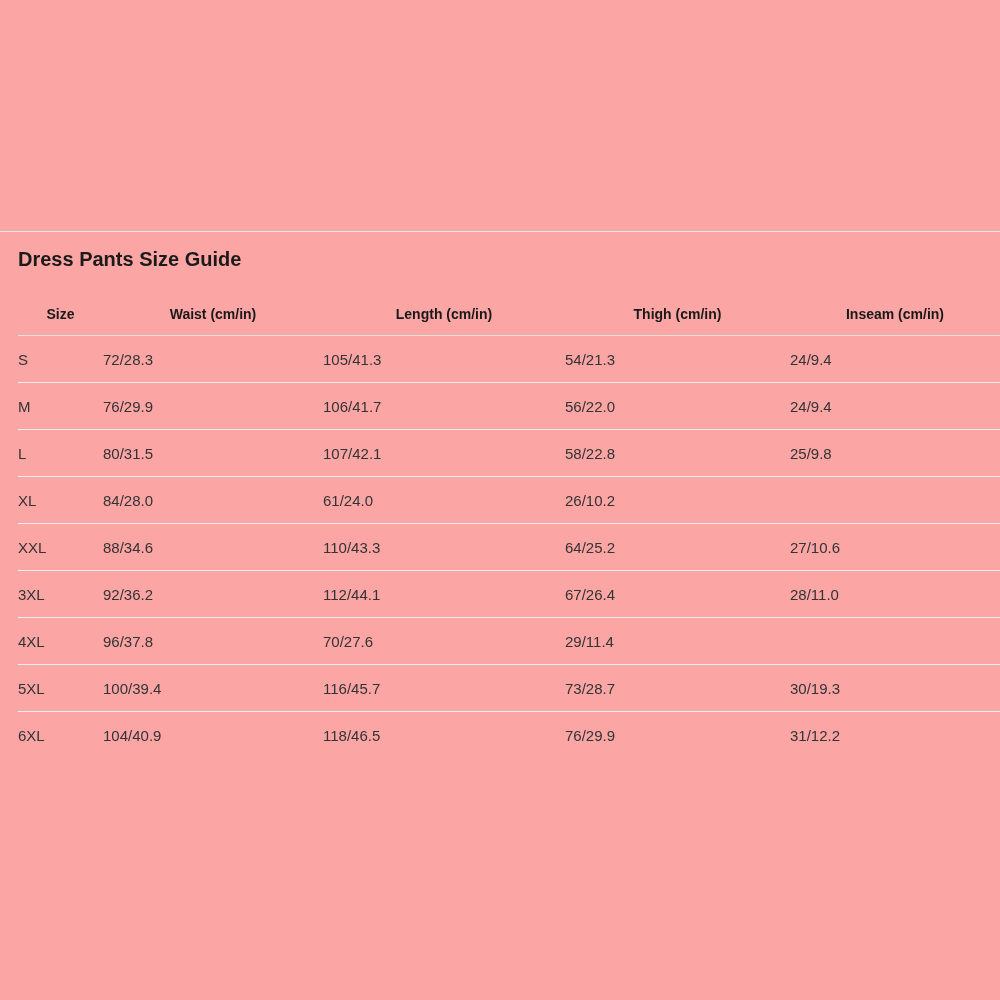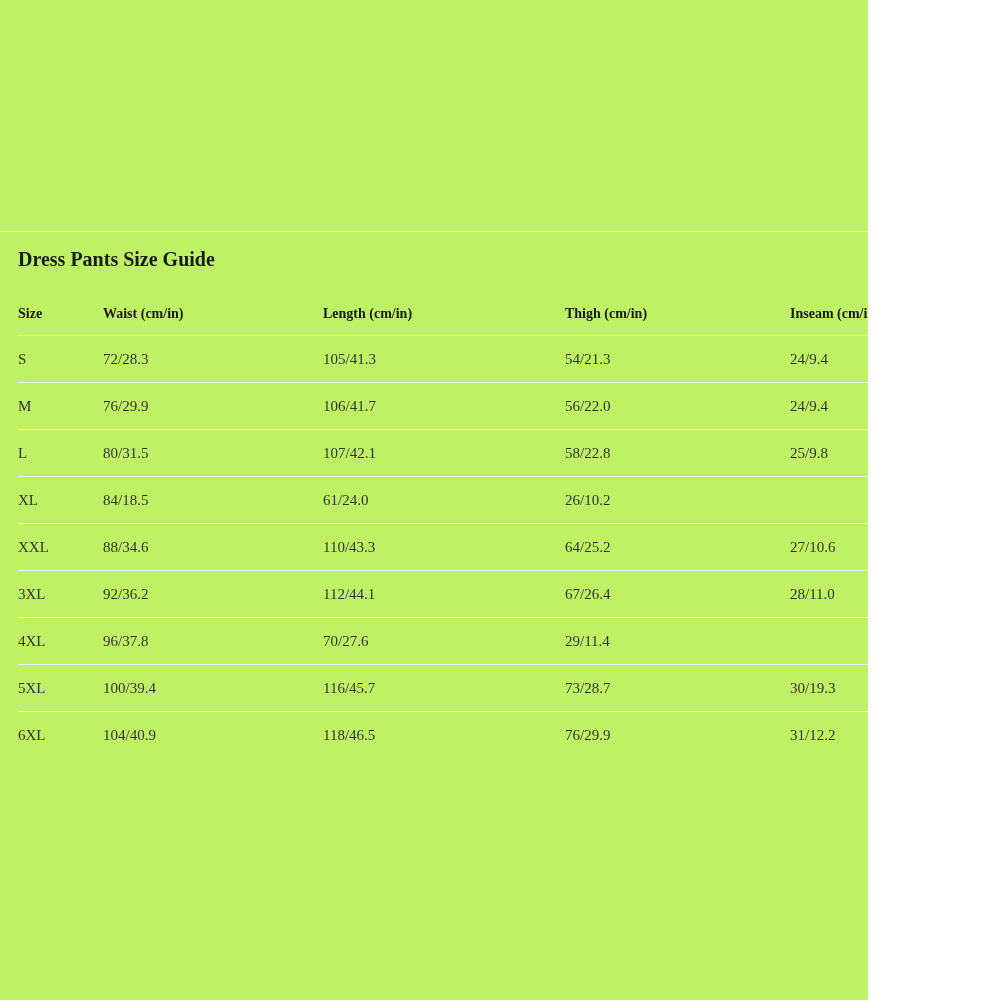--- a/index.html
+++ b/index.html
@@ -5,25 +5,24 @@
   * { margin: 0; padding: 0; box-sizing: border-box; }
   html, body {
     width: 1000px;
     height: 1000px;
     background: #ffffff;
     font-family: "Liberation Sans", "DejaVu Sans", sans-serif;
     -webkit-font-smoothing: antialiased;
   }
   .page {
     position: relative;
-    width: 868px;
+    width: 1000px;
     height: 1000px;
-    background: #bef264;
+    background: #fca5a5;
     overflow: hidden;
-    font-family: Liberation Serif, serif;
   }
   .top-divider {
     position: absolute;
     left: 0;
     top: 231px;
     width: 1000px;
     height: 1px;
     background: #e7e7e7;
   }
   .content {
@@ -49,20 +48,21 @@
     align-items: center;
   }
   .thead-row {
     height: 44px;
     border-bottom: 1px solid #e3e3e3;
   }
   .thead-row .cell {
     font-size: 14px;
     font-weight: 700;
     color: #191919;
+    text-align: center;
   }
   .tbody-row {
     height: 47px;
     border-bottom: 1px solid #ededed;
   }
   .tbody-row:last-child {
     border-bottom: none;
   }
   .tbody-row .cell {
     font-size: 15px;
@@ -106,21 +106,21 @@
           </div>
           <div class="trow tbody-row">
             <div class="cell">L</div>
             <div class="cell">80/31.5</div>
             <div class="cell">107/42.1</div>
             <div class="cell">58/22.8</div>
             <div class="cell">25/9.8</div>
           </div>
           <div class="trow tbody-row">
             <div class="cell">XL</div>
-            <div class="cell">84/18.5</div>
+            <div class="cell">84/28.0</div>
             <div class="cell">61/24.0</div>
             <div class="cell">26/10.2</div>
           </div>
           <div class="trow tbody-row">
             <div class="cell">XXL</div>
             <div class="cell">88/34.6</div>
             <div class="cell">110/43.3</div>
             <div class="cell">64/25.2</div>
             <div class="cell">27/10.6</div>
           </div>

